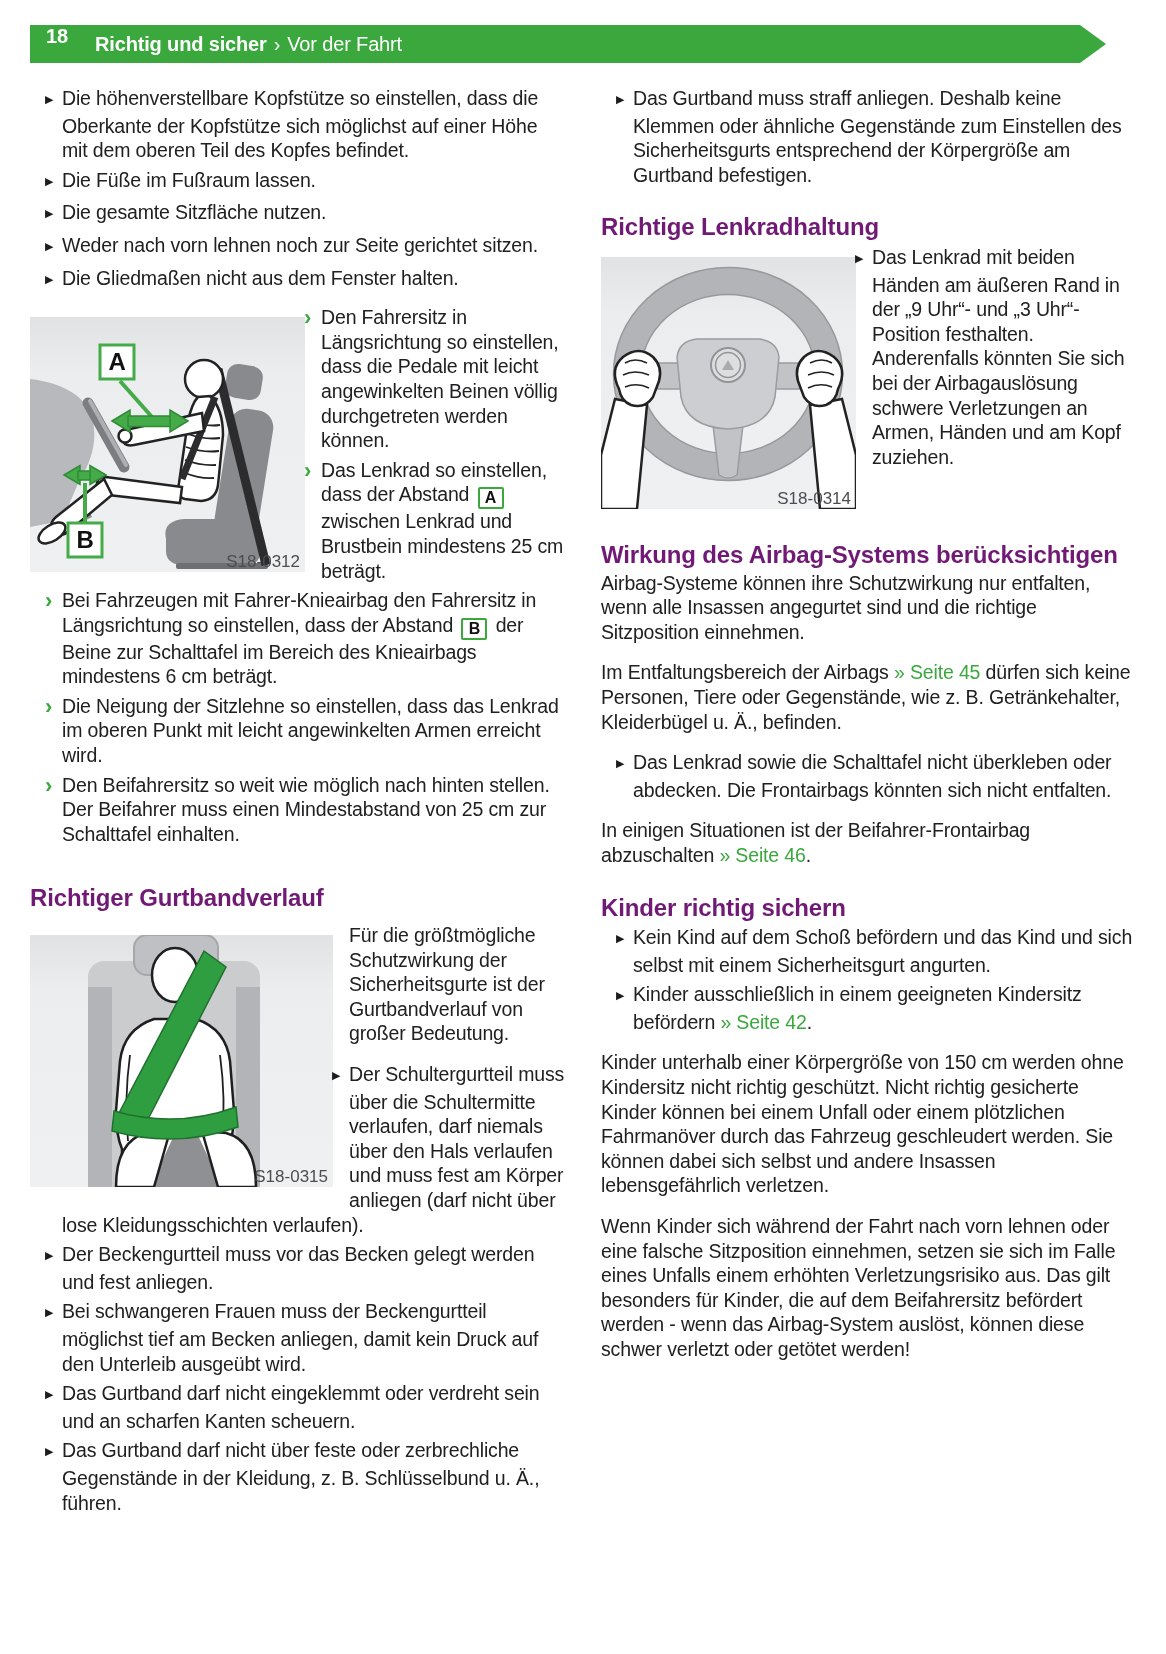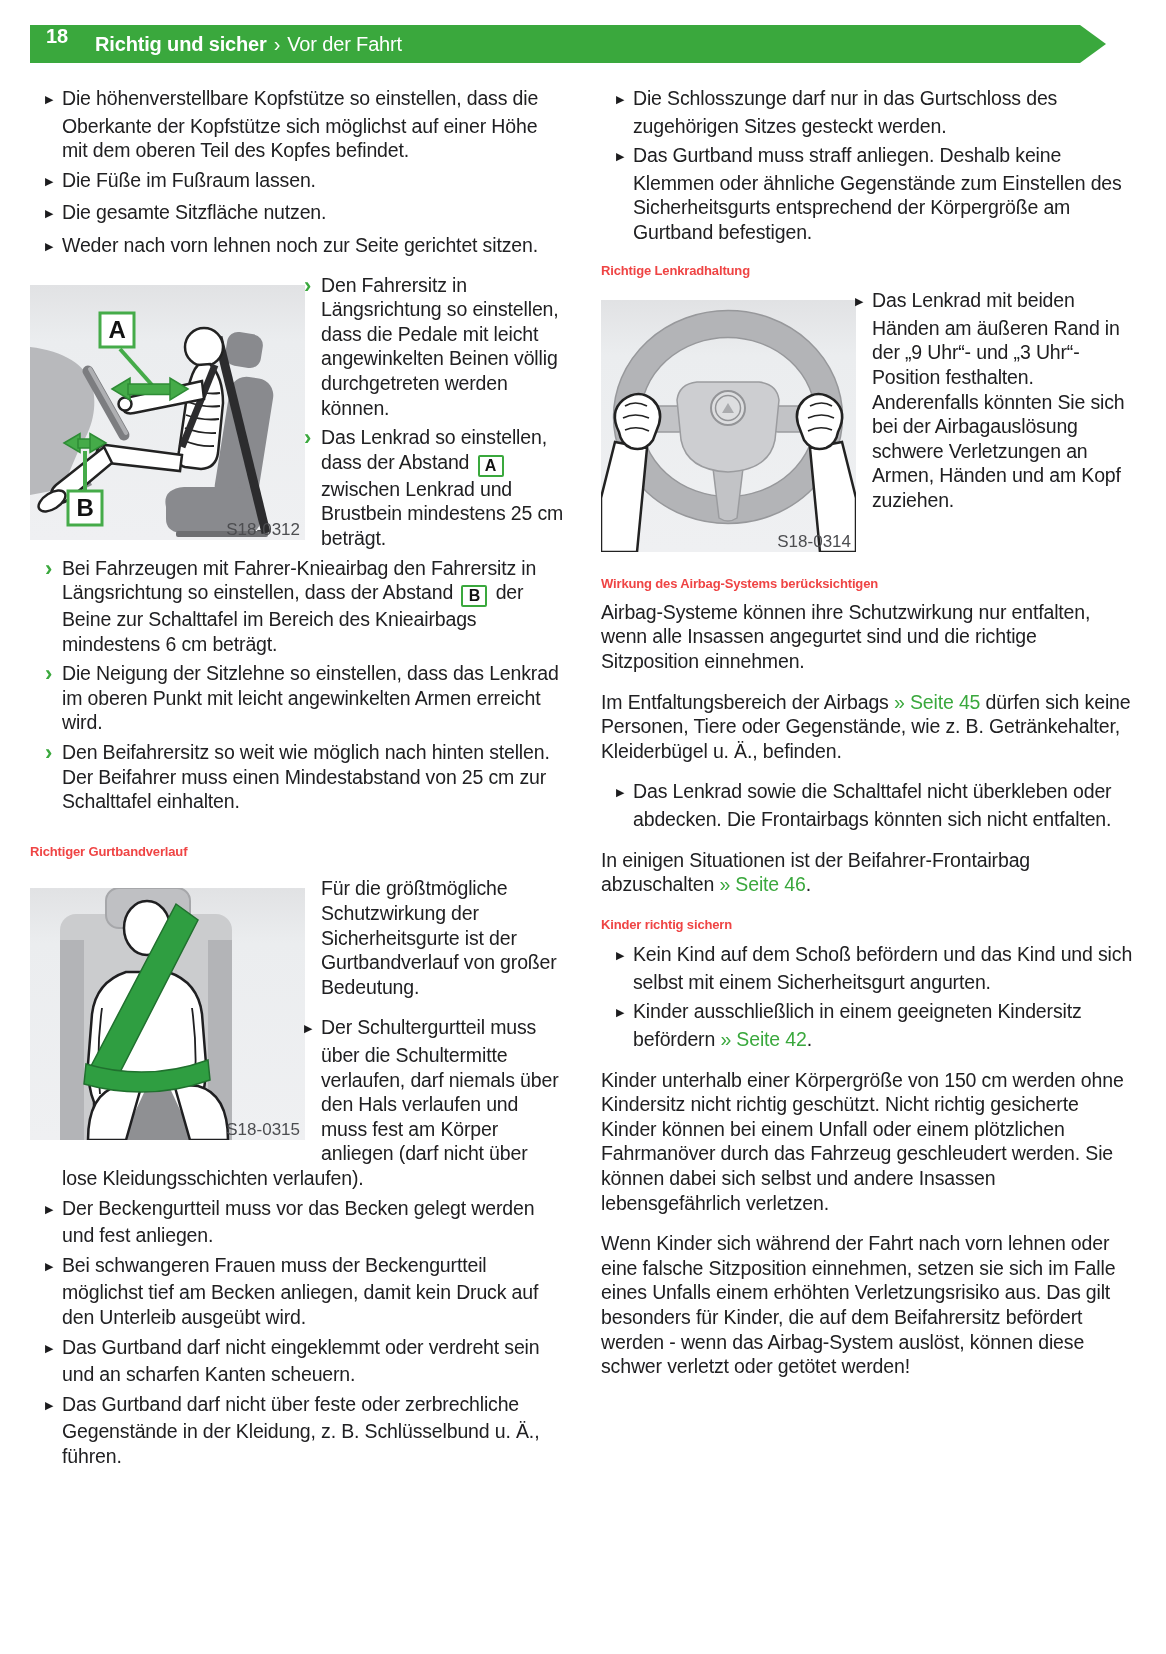--- a/index.html
+++ b/index.html
@@ -14,38 +14,38 @@
           display:flex;align-items:center;color:#fff;font-size:20px;}
   #header .pn{font-weight:bold;margin:0 27px 16px 16px;}
   #header .sec{font-weight:bold;}
   #header .sep{margin:0 7px;}
 
   .col{position:absolute;top:81px;width:536px;}
   #col-left{left:30px;}
   #col-right{left:601px;}
 
   p{margin:16px 0;}
-  h3{font-size:13px;line-height:24.6px;font-weight:bold;margin:14px 0 3px;clear:both;color:#ef4444;}
+  h3{font-size:24px;line-height:24.6px;font-weight:bold;margin:28px 0 3px;clear:both;color:#701a75;}
   h3 + p, h3 + ul{margin-top:3px;}
 
   ul{list-style:none;margin:0 0 12px 0;padding:0;}
   li{margin:5px 0;padding-left:32px;text-indent:-17px;}
   .mk{display:inline-block;width:17px;text-indent:0;}
   .tri{font-size:11px;position:relative;top:-2px;color:#1c1c1e;}
   .chev{font-size:22px;font-weight:bold;color:var(--accent);position:relative;top:1px;line-height:1;}
 
   .xref{color:var(--accent);cursor:pointer;}
   .tag{display:inline-block;min-width:16px;text-align:center;border:2px solid var(--accent);
        border-radius:2px;font-weight:bold;font-size:16px;line-height:18px;padding:0 3px;
        text-indent:0;vertical-align:-2px;margin:0 3px;color:#111;}
 
   .fig{float:left;position:relative;margin:12px 16px 6px 0;
        background:linear-gradient(180deg,#e1e2e4 0%,#ebedef 22%,#eff0f2 100%);}
   #fig-seat{width:275px;height:255px;}
-  #fig-belt{width:275px;height:252px;}
+  #fig-belt{width:275px;height:252px;padding-left:28px;}
   #fig-wheel{width:255px;height:252px;}
   .figcode{position:absolute;right:5px;bottom:3px;font-size:17px;line-height:14px;
            color:#4c4d50;letter-spacing:0;}
   .flow{overflow:visible;}
   .clear{clear:both;height:0;}
 
   svg{display:block;}
   svg text{font-family:"Liberation Sans",sans-serif;font-weight:bold;font-size:24px;fill:#111;}
 </style>
 </head>
@@ -60,20 +60,21 @@
     <span class="sub">Vor der Fahrt</span>
   </div>
 
   <div class="col" id="col-left">
 
     <ul>
       <li><span class="mk tri">▶</span><span>Die höhenverstellbare Kopfstütze so einstellen, dass die Oberkante der Kopfstütze sich möglichst auf einer Höhe mit dem oberen Teil des Kopfes befindet.</span></li>
       <li><span class="mk tri">▶</span><span>Die Füße im Fußraum lassen.</span></li>
       <li><span class="mk tri">▶</span><span>Die gesamte Sitzfläche nutzen.</span></li>
       <li><span class="mk tri">▶</span><span>Weder nach vorn lehnen noch zur Seite gerichtet sitzen.</span></li>
+      <li><span class="mk tri">▶</span><span>Die Gliedmaßen nicht aus dem Fenster halten.</span></li>
     </ul>
 
     <div class="flow">
       <div class="fig" id="fig-seat">
         <svg viewBox="0 0 275 255" width="275" height="255">
           <path d="M0,62 C34,66 56,80 62,100 C68,122 62,144 50,162 L32,204 L0,210 Z" fill="#b8b9bc"></path>
           <path d="M30,196 L54,184 L62,200 L38,212 Z" fill="#8e8f92"></path>
           <path d="M58,86 L94,150" stroke="#7c7d80" stroke-width="11" stroke-linecap="round" fill="none"></path>
           <path d="M60,84 L96,148" stroke="#aeafb2" stroke-width="4" stroke-linecap="round" fill="none"></path>
           <rect x="192" y="92" width="44" height="128" rx="17" fill="#898a8e" transform="rotate(9 214 156)"></rect>
@@ -146,21 +147,20 @@
         <li><span class="mk tri">▶</span><span>Das Gurtband darf nicht eingeklemmt oder verdreht sein und an scharfen Kanten scheuern.</span></li>
         <li><span class="mk tri">▶</span><span>Das Gurtband darf nicht über feste oder zerbrechliche Gegenstände in der Kleidung, z. B. Schlüsselbund u. Ä., führen.</span></li>
       </ul>
     </div>
     <div class="clear"></div>
   </div>
 
   <div class="col" id="col-right">
 
     <ul>
-      <li><span class="mk tri">▶</span><span>Die Schlosszunge darf nur in das Gurtschloss des zugehörigen Sitzes gesteckt werden.</span></li>
       <li><span class="mk tri">▶</span><span>Das Gurtband muss straff anliegen. Deshalb keine Klemmen oder ähnliche Gegenstände zum Einstellen des Sicherheitsgurts entsprechend der Körpergröße am Gurtband befestigen.</span></li>
     </ul>
 
     <h3>Richtige Lenkradhaltung</h3>
 
     <div class="flow">
       <div class="fig" id="fig-wheel">
         <svg viewBox="0 0 255 252" width="255" height="252">
           <ellipse cx="127" cy="117" rx="101" ry="93" fill="none" stroke="#b3b4b7" stroke-width="27"></ellipse>
           <ellipse cx="127" cy="117" rx="114.5" ry="106.5" fill="none" stroke="#97989b" stroke-width="1.5"></ellipse>

